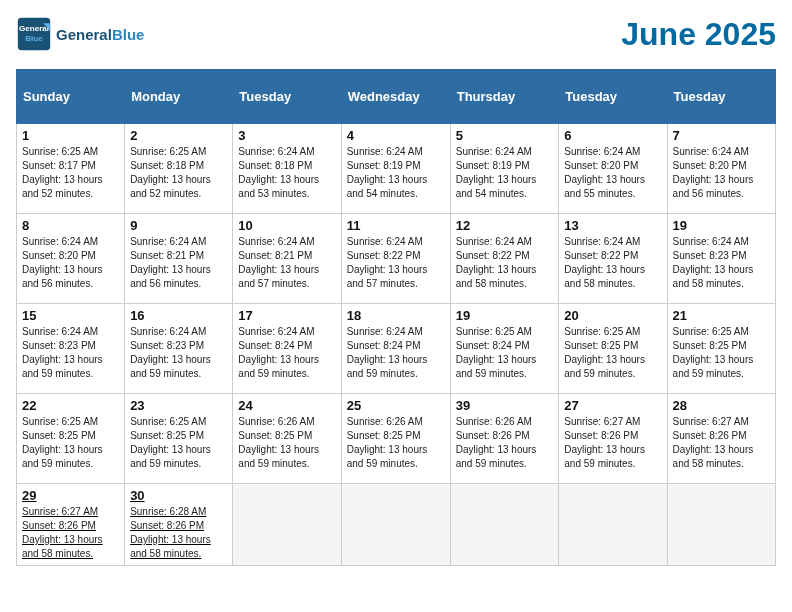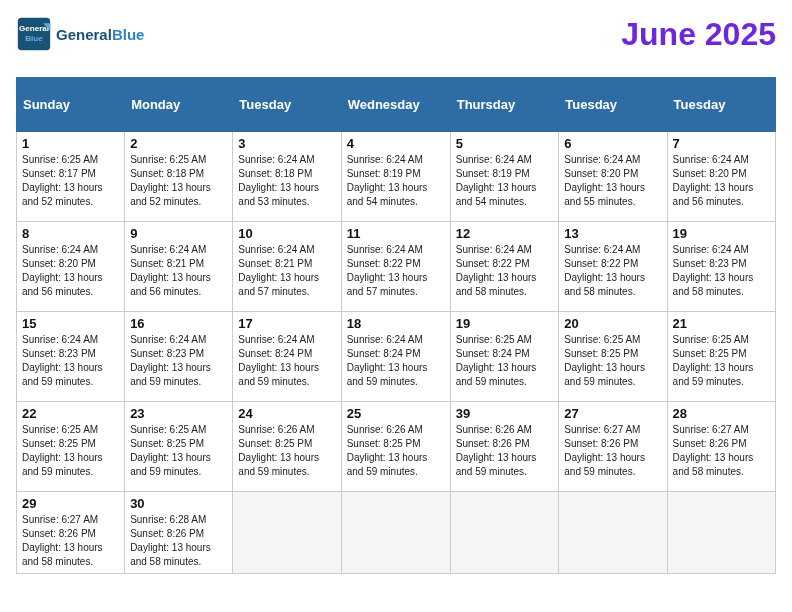--- a/index.html
+++ b/index.html
@@ -7,38 +7,38 @@
       font-family: Arial, sans-serif;
       background: #fff;
       width: 792px;
       min-height: 612px;
       padding: 16px;
     }
     .header-area {
       display: flex;
       justify-content: space-between;
       align-items: flex-start;
-      margin-bottom: 24px;
+      margin-bottom: 16px;
     }
     .logo {
       display: flex;
       align-items: center;
       gap: 4px;
     }
     .logo-icon {
       width: 36px;
       height: 36px;
     }
     .title-area {
       text-align: right;
     }
     .month-title {
       font-size: 32px;
       font-weight: bold;
-      color: #6d28d9;
+      color: #0369a1;
     }
     .location-title {
       font-size: 14px;
       color: #333;
     }
     .calendar {
       width: 100%;
       border-collapse: collapse;
       font-size: 11px;
     }
@@ -69,20 +69,21 @@
       display: block;
       margin-bottom: 2px;
     }
     .day-info {
       font-size: 10px;
       color: #222;
       line-height: 1.4;
     }
     .last-row td {
       height: 70px;
+      text-decoration: underline;
     }
   </style>
 </head>
 <body>
 
 <div class="header-area">
   <div class="logo">
     <svg class="logo-icon" viewBox="0 0 40 40">
       <rect x="2" y="2" width="36" height="36" rx="4" fill="#1a5276"></rect>
       <text x="20" y="17" text-anchor="middle" fill="white" font-size="9" font-weight="bold" font-family="Arial">General</text>

